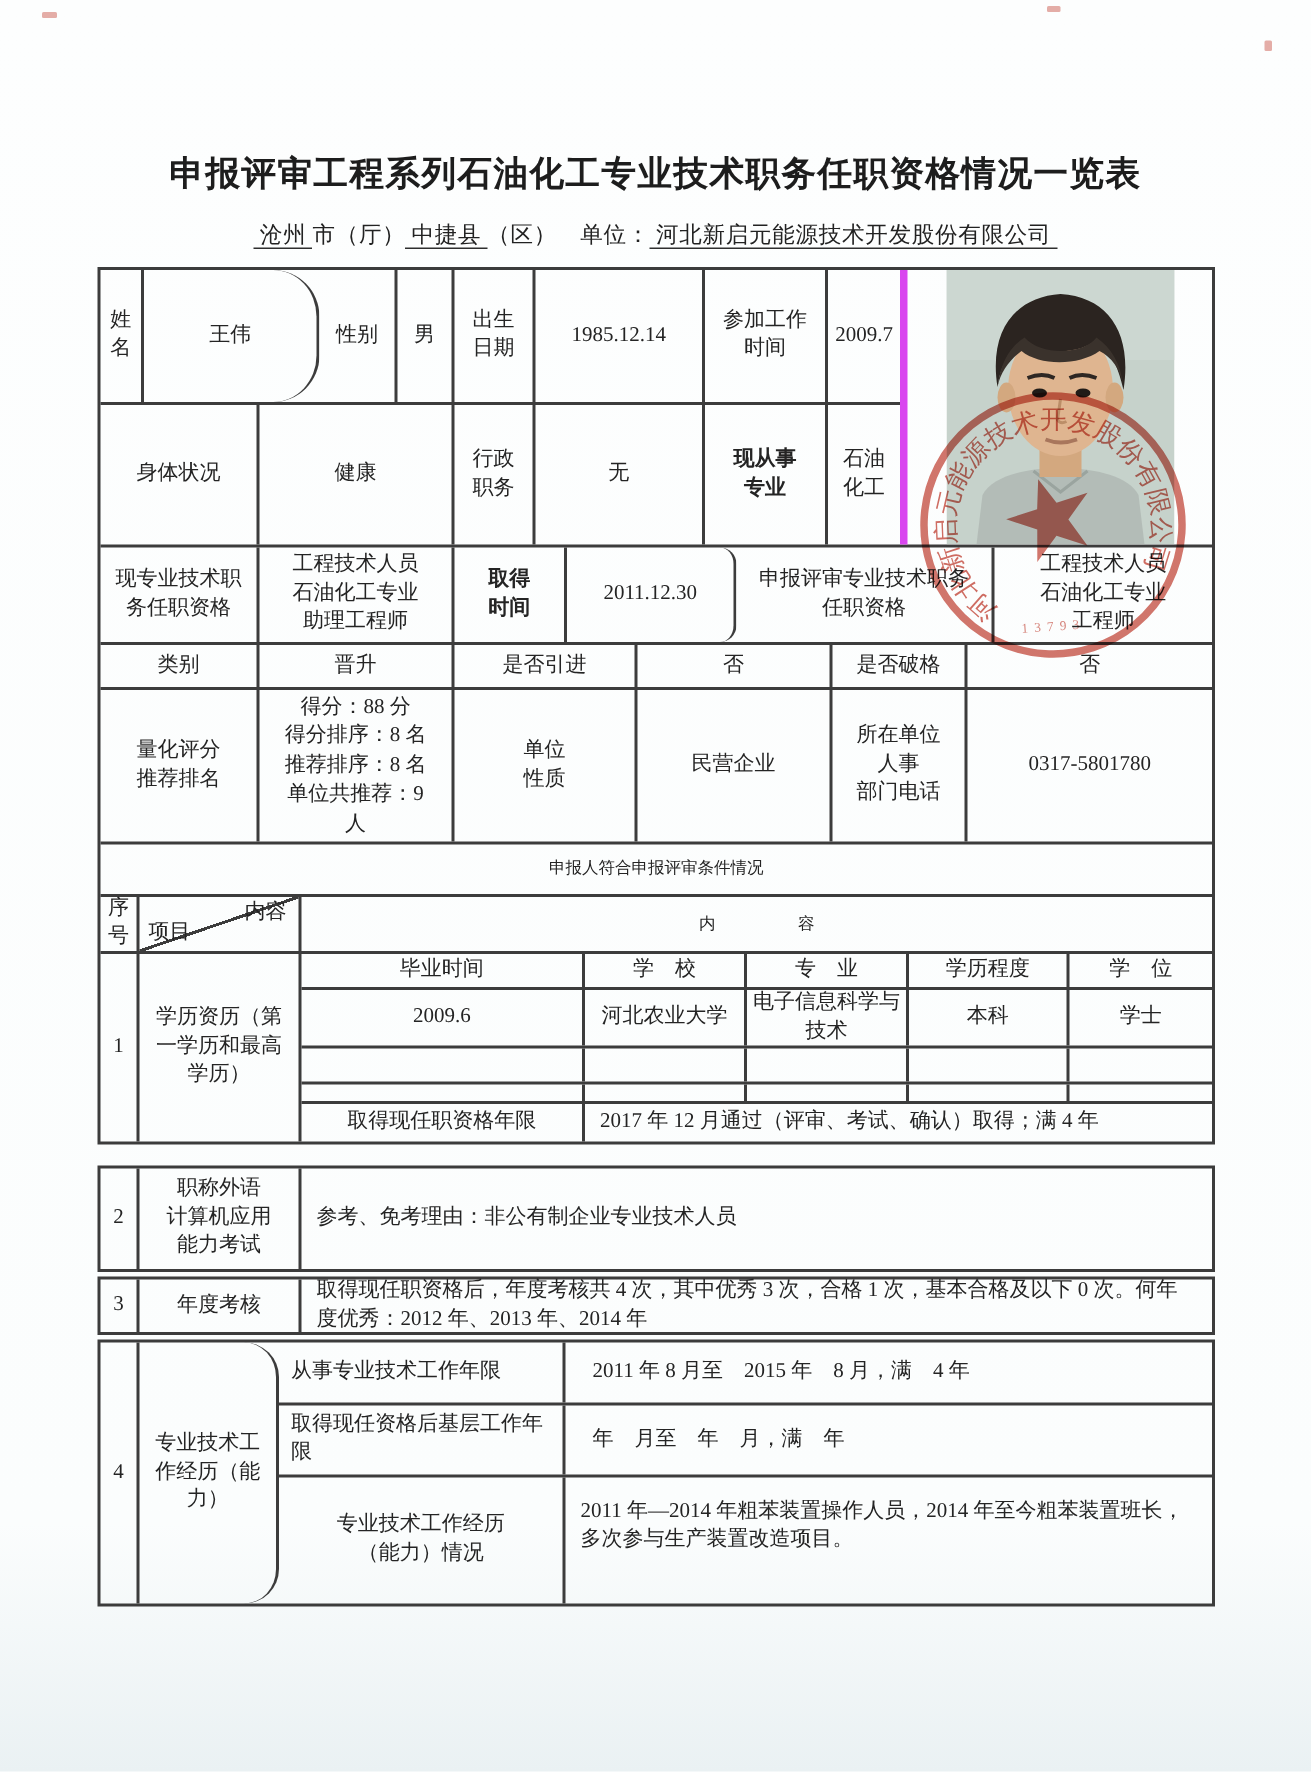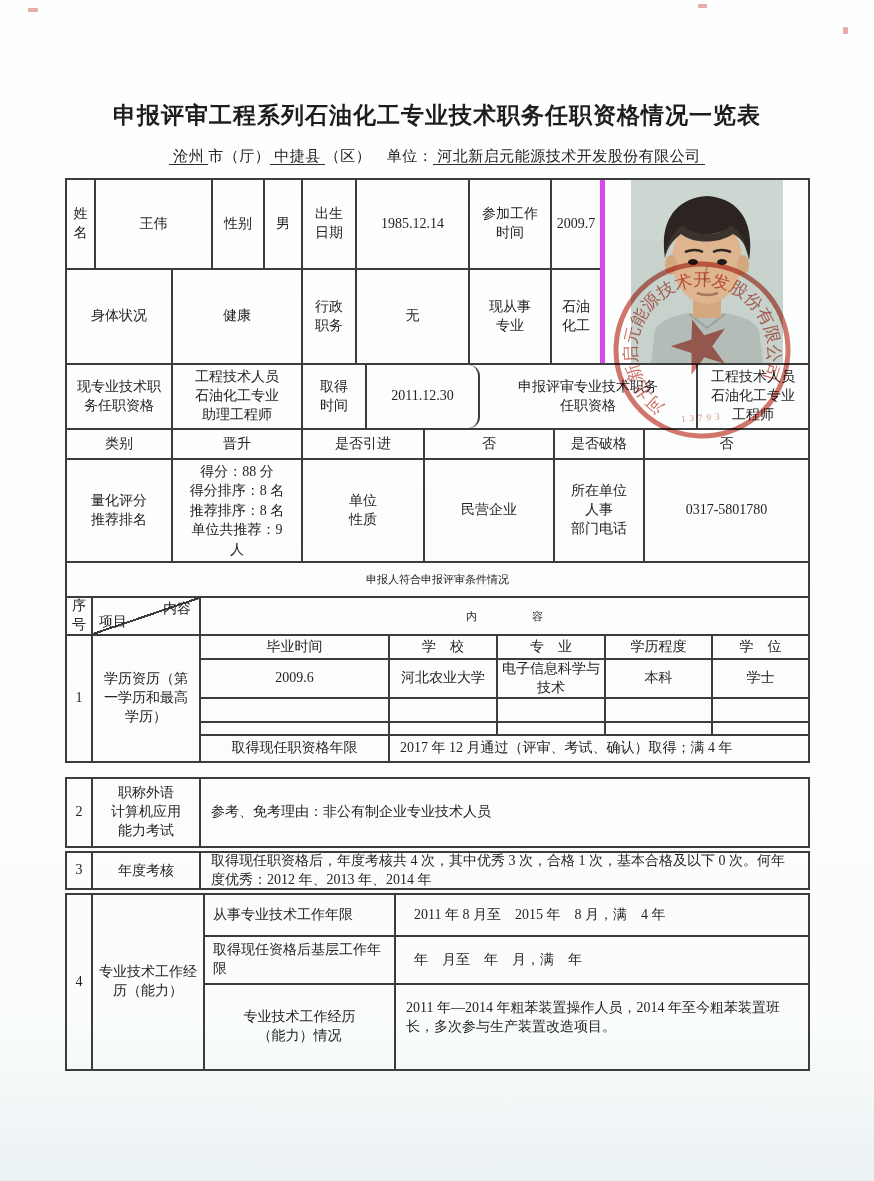--- a/index.html
+++ b/index.html
@@ -61,37 +61,37 @@
 <div class="subtitle">
   <span class="u">沧州</span><span>市（厅）</span><span class="u">中捷县</span><span>（区）</span>　<span>单位：</span><span class="u">河北新启元能源技术开发股份有限公司</span>
 </div>
 
 <div class="box" style="top:178px;height:585px;">
 
   <div class="row bb" style="height:185px;">
     <div class="col" style="width:538px;border-right:5px solid #d946ef;">
       <div class="row bb" style="height:90px;">
         <div class="cell" style="width:29px;padding:2px 1px;">姓名</div>
-        <div class="cell" style="width:117px;">王伟</div>
+        <div class="cell" style="width:117px;border-radius:31px;">王伟</div>
         <div class="cell" style="width:52px;">性别</div>
         <div class="cell" style="width:38px;">男</div>
         <div class="cell" style="width:54px;">出生
 日期</div>
         <div class="cell" style="width:113px;">1985.12.14</div>
         <div class="cell" style="width:82px;">参加工作
 时间</div>
         <div class="cell grow">2009.7</div>
       </div>
       <div class="row grow">
         <div class="cell" style="width:106px;">身体状况</div>
         <div class="cell" style="width:130px;">健康</div>
         <div class="cell" style="width:54px;">行政
 职务</div>
         <div class="cell" style="width:113px;">无</div>
-        <div class="cell" style="width:82px;">现从事
+        <div class="cell" style="width:82px;font-weight:bold;">现从事
 专业</div>
         <div class="cell grow">石油化工</div>
       </div>
     </div>
     <div class="cell grow photo-cell">
       <svg width="152" height="183" viewBox="0 0 152 183">
         <rect x="0" y="0" width="152" height="183" fill="#c6d2cb"></rect>
         <rect x="0" y="0" width="152" height="60" fill="#ccd7d1"></rect>
 
         <path d="M20,183 L24,150 C30,138 52,132 76,132 C100,132 122,138 128,150 L132,183 Z" fill="#b3bcb7"></path>
@@ -117,24 +117,24 @@
         <path d="M66,113 Q76,117 87,113" stroke="#a8765c" stroke-width="2.5" fill="none"></path>
       </svg>
     </div>
   </div>
 
   <div class="row bb" style="height:65px;">
     <div class="cell" style="width:106px;">现专业技术职务任职资格</div>
     <div class="cell" style="width:130px;">工程技术人员
 石油化工专业
 助理工程师</div>
-    <div class="cell" style="width:64px;">取得
+    <div class="cell" style="width:75px;font-weight:bold;">取得
 时间</div>
     <div class="cell" style="width:113px;border-radius:11px;">2011.12.30</div>
-    <div class="cell" style="width:218px;">申报评审专业技术职务
+    <div class="cell" style="width:172px;">申报评审专业技术职务
 任职资格</div>
     <div class="cell grow">工程技术人员
 石油化工专业
 工程师</div>
   </div>
 
   <div class="row bb" style="height:30px;">
     <div class="cell" style="width:106px;">类别</div>
     <div class="cell" style="width:130px;">晋升</div>
     <div class="cell" style="width:122px;">是否引进</div>
@@ -222,21 +222,21 @@
 </div>
 
 <div class="box" style="top:851px;height:39px;flex-direction:row;">
   <div class="cell" style="width:26px;padding:2px 1px;">3</div>
   <div class="cell" style="width:108px;padding:18px 4px;">年度考核</div>
   <div class="cell grow left" style="padding:1px 10px;white-space:normal;">取得现任职资格后，年度考核共 4 次，其中优秀 3 次，合格 1  次，基本合格及以下 0 次。何年度优秀：2012 年、2013 年、2014 年</div>
 </div>
 
 <div class="box" style="top:893px;height:178px;flex-direction:row;">
   <div class="cell" style="width:26px;padding:2px 1px;">4</div>
-  <div class="cell" style="width:112px;padding:2px 6px;">专业技术工作经历（能力）</div>
+  <div class="cell" style="width:93px;padding:2px 6px;border-radius:23px;">专业技术工作经历（能力）</div>
   <div class="col grow">
     <div class="row bb" style="height:42px;">
       <div class="cell left" style="width:191px;padding-left:8px;">从事专业技术工作年限</div>
       <div class="cell grow left" style="padding-left:18px;">2011 年 8 月至　2015 年　8 月，满　4 年</div>
     </div>
     <div class="row bb" style="height:48px;">
       <div class="cell left" style="width:191px;padding-left:8px;">取得现任资格后基层工作年限</div>
       <div class="cell grow left" style="padding-left:18px;">年　月至　年　月，满　年</div>
     </div>
     <div class="row grow">

